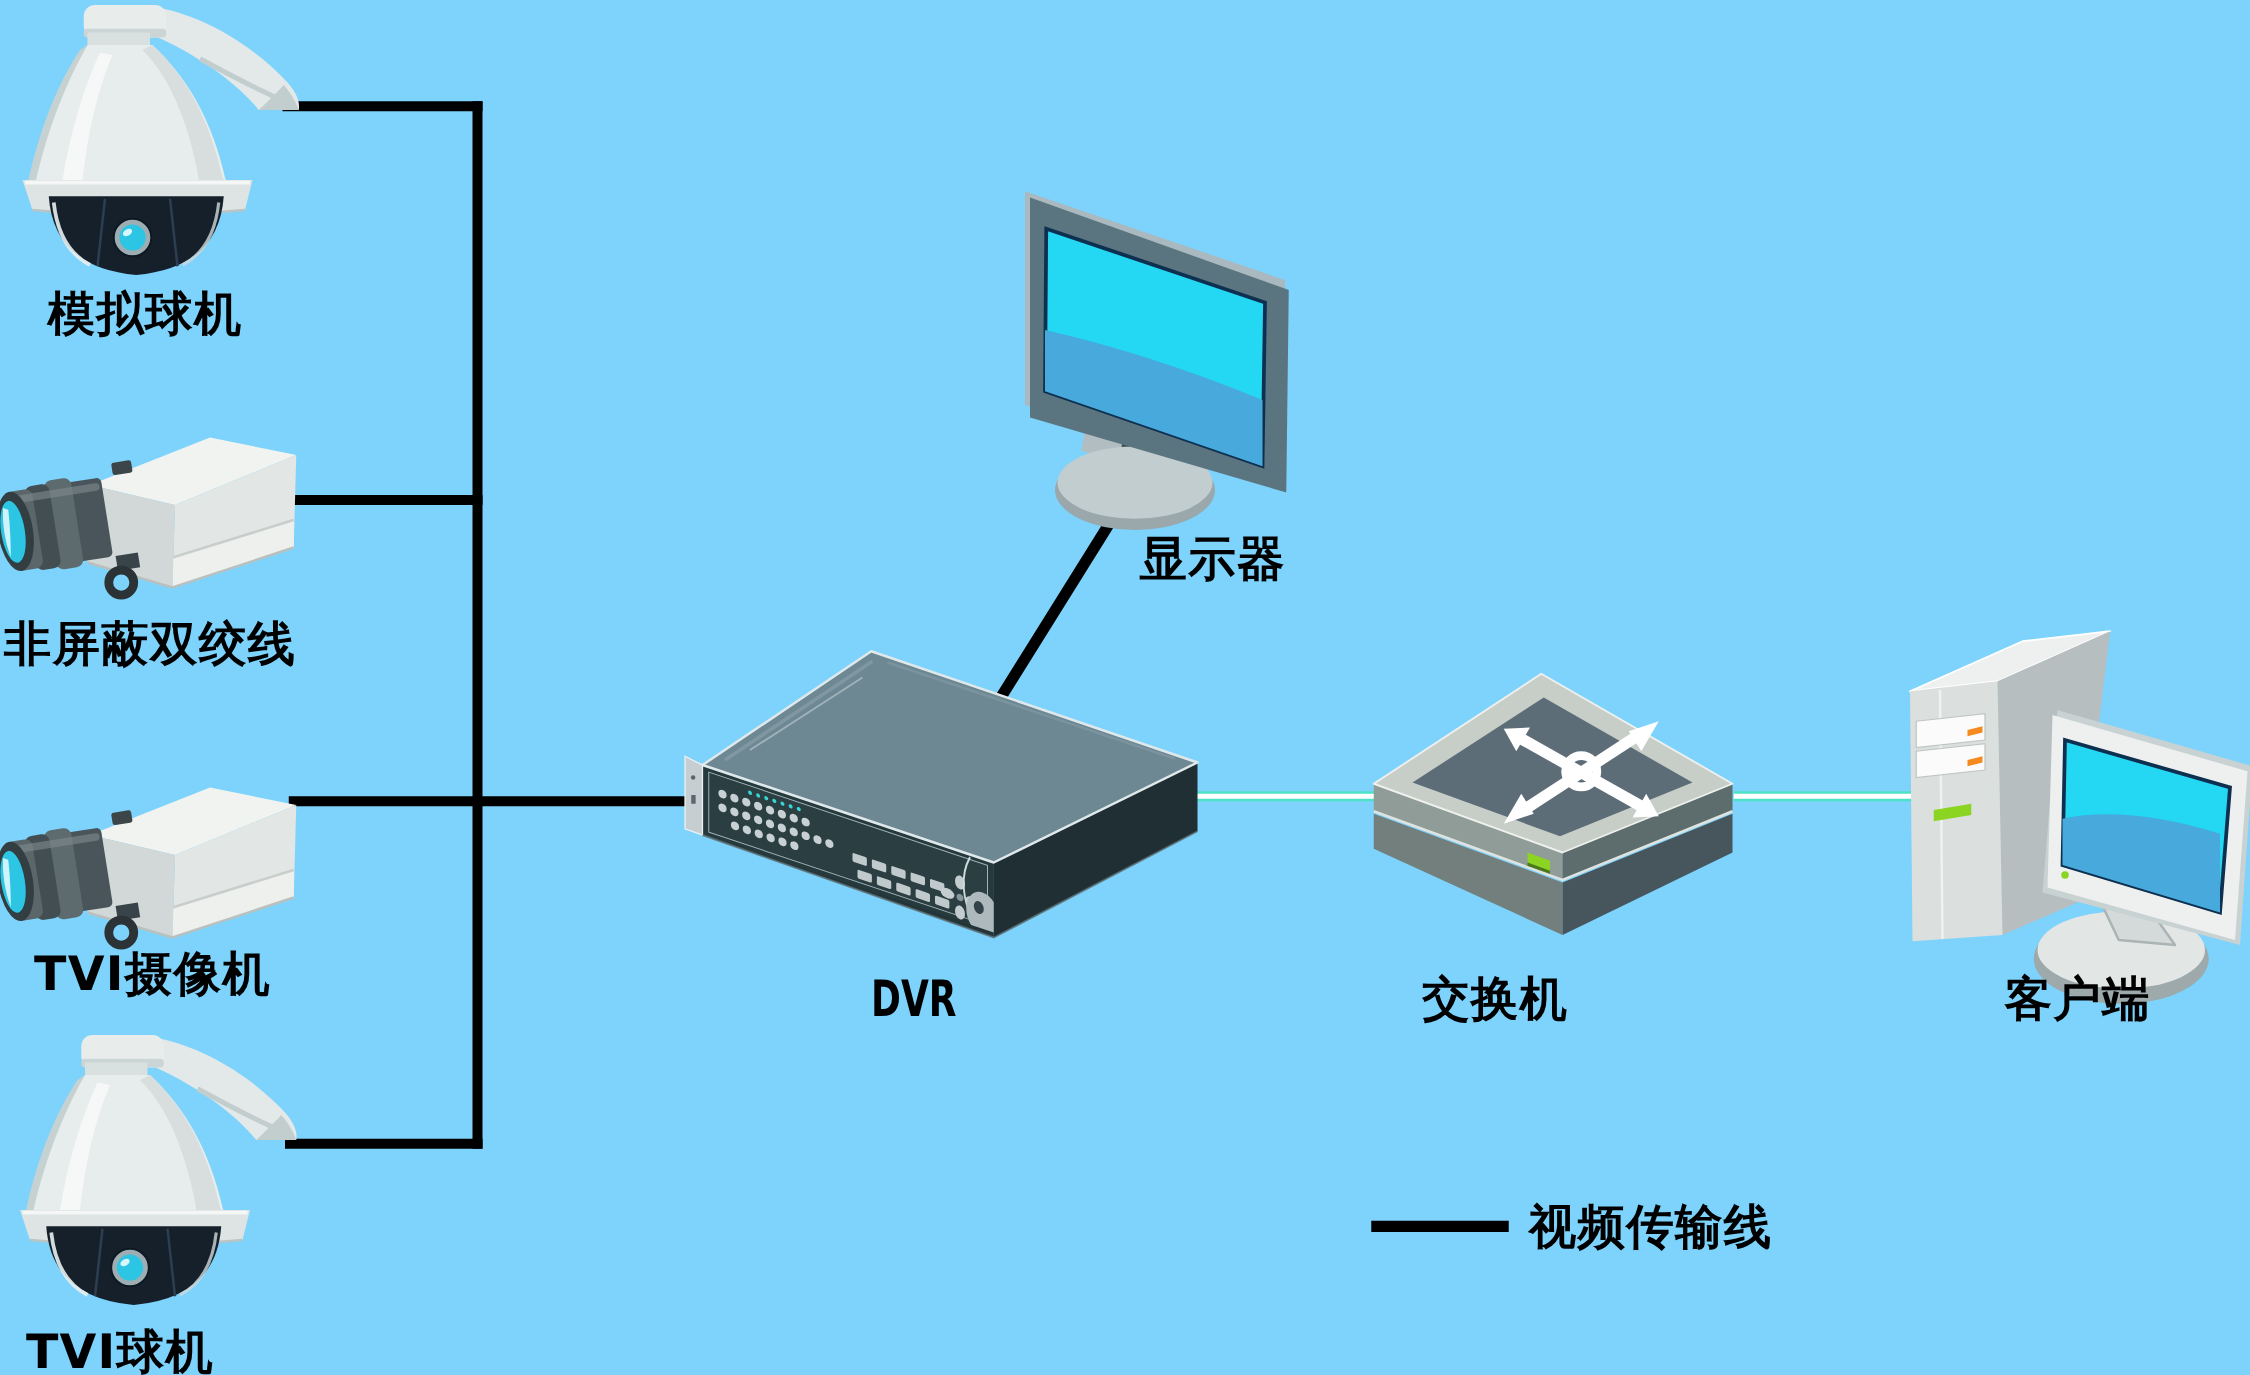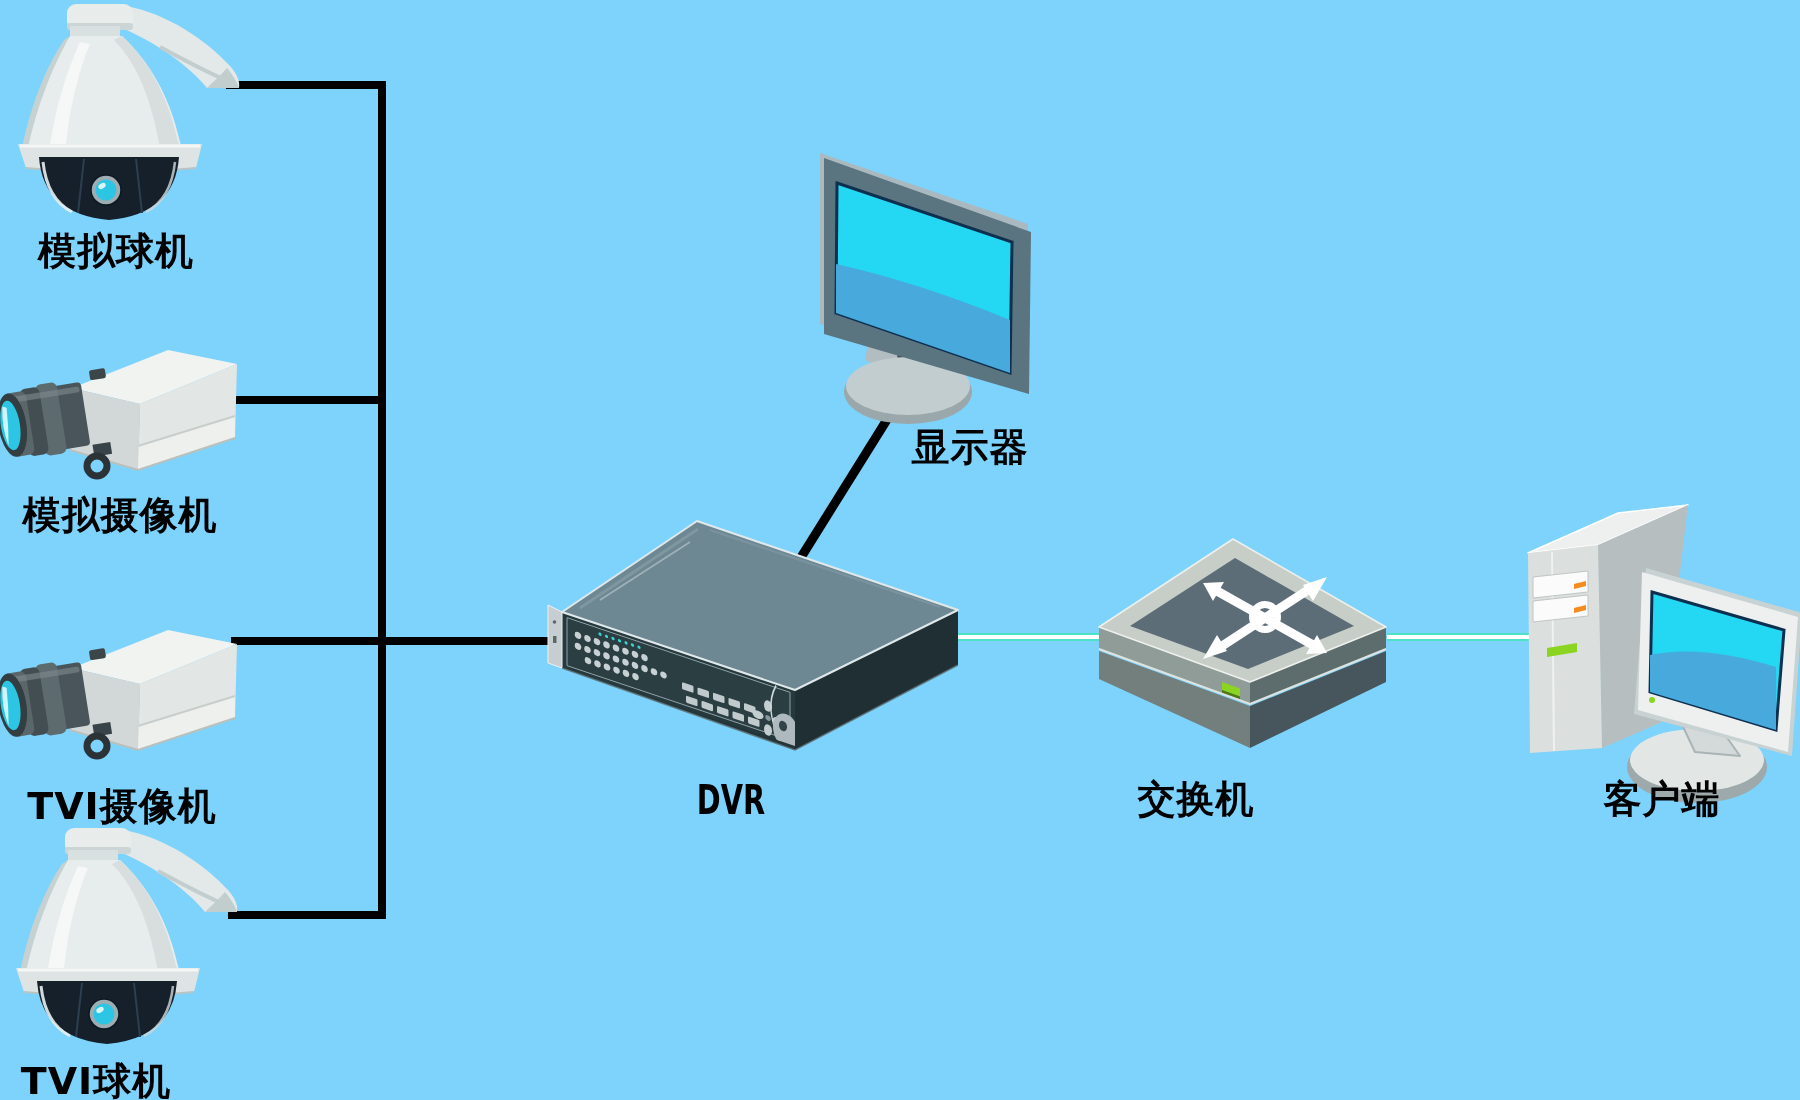--- a/index.html
+++ b/index.html
@@ -267,22 +267,28 @@
     <ellipse cx="175" cy="318" rx="67" ry="31" fill="#e2e7e6"></ellipse>
     <polygon points="154,270 194,280 218,314 173,310" fill="#d4dad9" stroke="#aab4b4" stroke-width="2" stroke-linejoin="round"></polygon>
     <polygon points="124,126 280,171 270,314 112,272" fill="#c8d2d2"></polygon>
     <polygon points="120,130 276,175 266,310 116,268" fill="#edf0ef"></polygon>
     <polygon points="130,150 262,188 254,288 128,250" stroke="#0e3050" stroke-width="3" fill="#24d7f2"></polygon>
     <path d="M128,213 Q180,202 254,225 L254,288 L128,250 Z" fill="#47a9dc"></path>
     <circle cx="130" cy="258" r="3" fill="#8bd421"></circle>
   </svg>
 
   <div class="node-label" style="left:116px;top:232px">模拟球机</div>
-  <div class="node-label" style="left:120px;top:496px">模拟摄像机</div>
-  <div class="node-label" style="left:122px;top:787px">TVI摄像机</div>
+  <div class="node-label" style="left:120px;top:496px">非屏蔽双绞线</div>
+  <div class="node-label" style="left:122px;top:760px">TVI摄像机</div>
   <div class="node-label" style="left:96px;top:1062px">TVI球机</div>
   <div class="node-label" style="left:970px;top:428px">显示器</div>
   <div class="node-label dvr-label" style="left:731px;top:780px">DVR</div>
   <div class="node-label" style="left:1196px;top:780px">交换机</div>
   <div class="node-label" style="left:1662px;top:780px">客户端</div>
 
+  <div class="legend-row" style="top:962px">
+    <svg width="114" height="14" viewBox="0 0 114 14">
+      <path d="M2,7 H112" stroke-width="9" fill="none" stroke="#000000"></path>
+    </svg>
+    <span class="legend-label">视频传输线</span>
+  </div>
 
 </div>
 
 </body></html>

